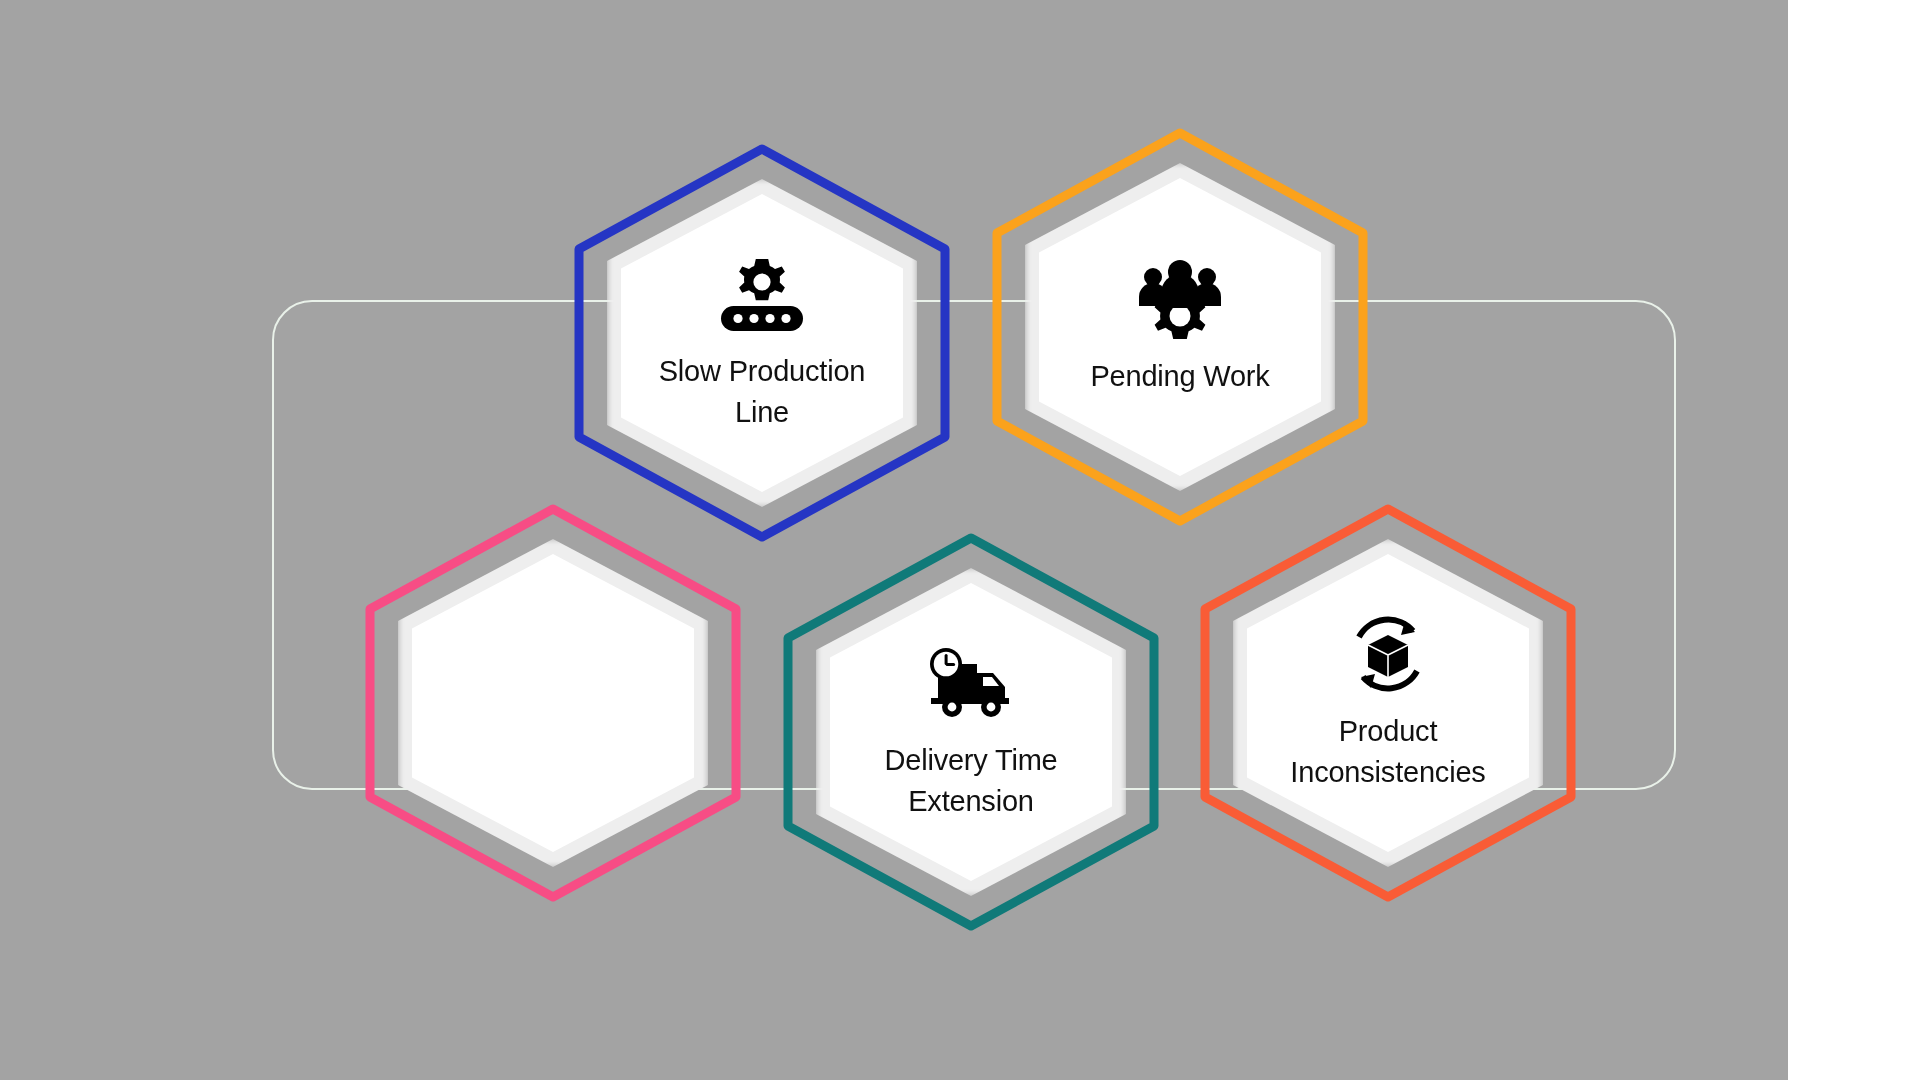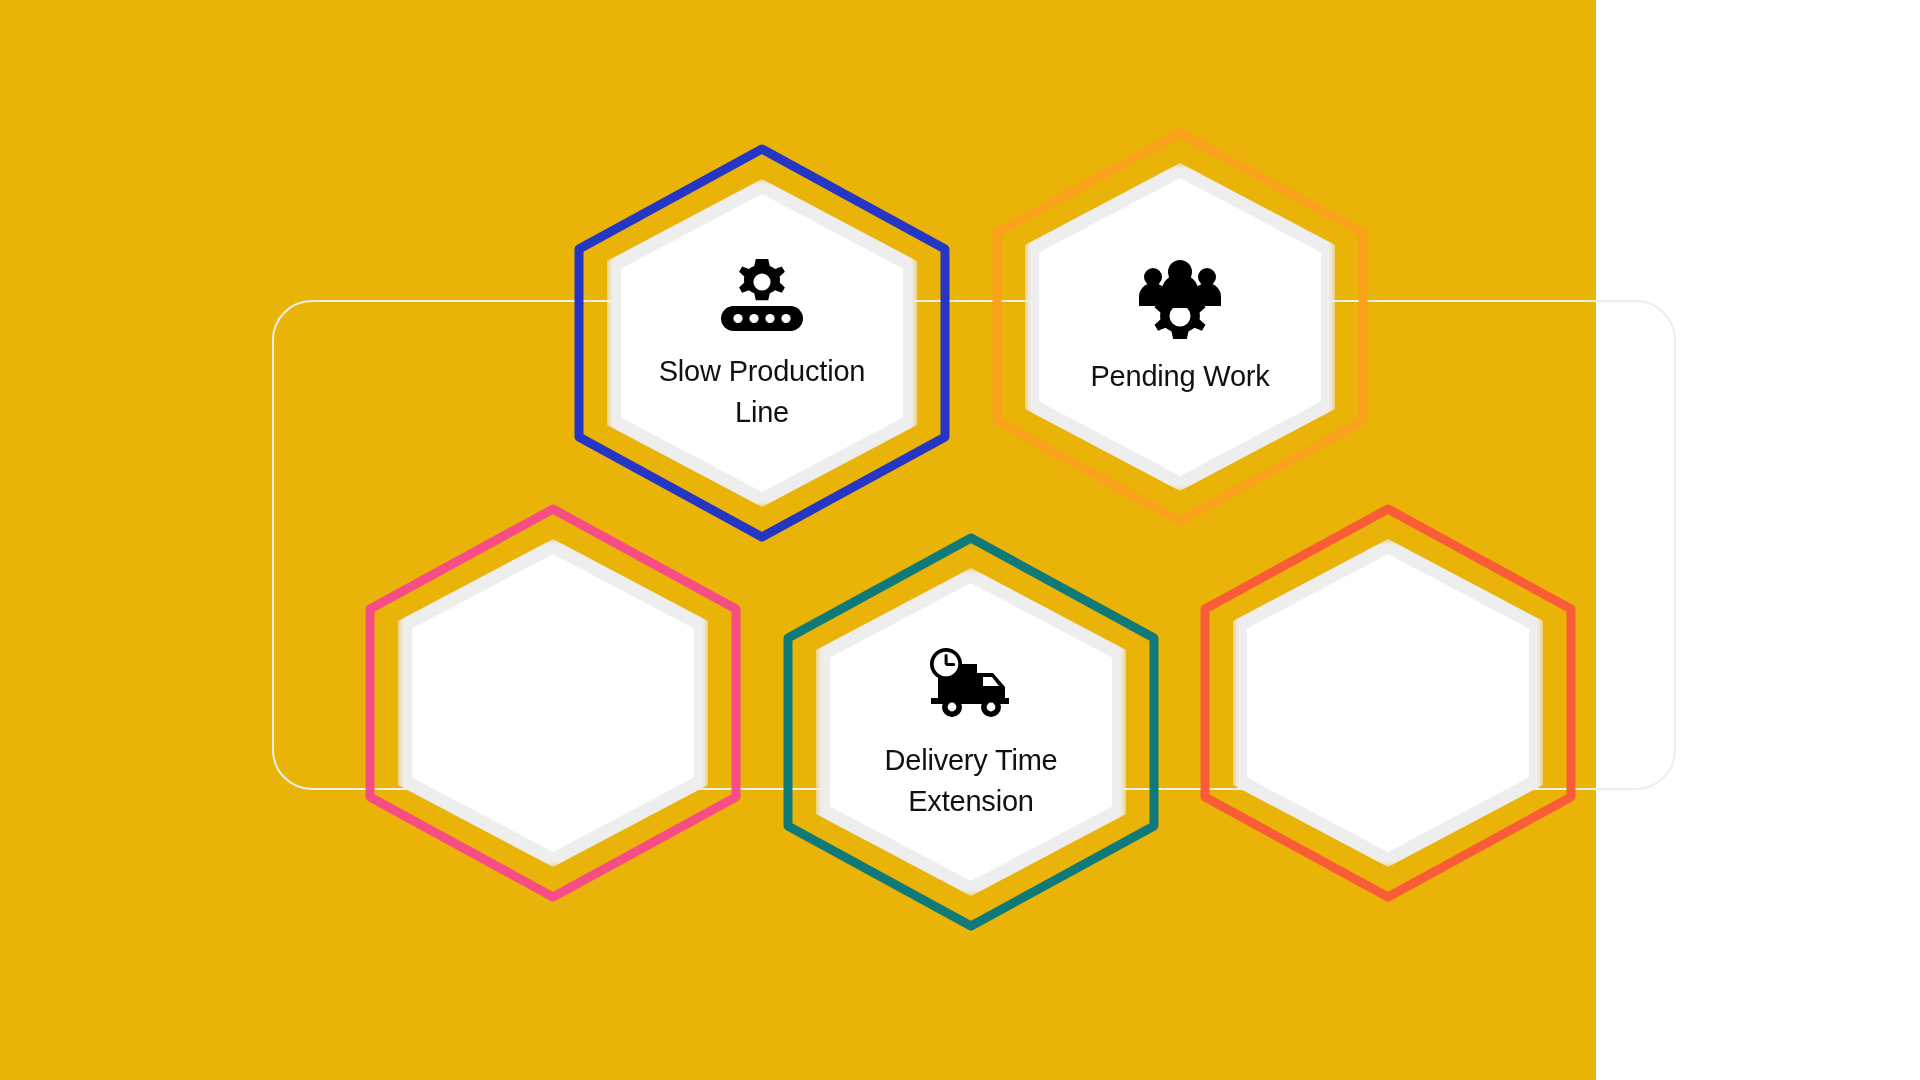--- a/index.html
+++ b/index.html
@@ -10,23 +10,23 @@
   }
   body {
     width: 1920px;
     height: 1080px;
     font-family: "Liberation Sans", sans-serif;
     overflow: hidden;
   }
 
   #stage {
     position: relative;
-    width: 1596px;
+    width: 1788px;
     height: 1080px;
-    background: #eab308;
+    background: #a3a3a3;
   }
 
   
   #backdrop-panel {
     position: absolute;
     left: 272px;
     top: 300px;
     width: 1404px;
     height: 490px;
     border: 2px solid #e9f1e9;
@@ -251,15 +251,38 @@
   <div class="hex-node" id="node-product-inconsistencies">
     <div class="hex-outer">
       <svg viewBox="0 0 378 400" xmlns="http://www.w3.org/2000/svg">
         <polygon points="189,6 372,106 372,294 189,394 6,294 6,106" fill="none" stroke="#F95C36" stroke-width="9" stroke-linejoin="round"></polygon>
       </svg>
     </div>
     <div class="hex-inner-wrap">
       <div class="hex-inner-shadow"></div>
       <div class="hex-inner-face"></div>
     </div>
+    <div class="hex-content">
+      <div class="hex-icon">
+        <svg width="82" height="80" viewBox="0 0 82 80" xmlns="http://www.w3.org/2000/svg">
+          <g fill="none" stroke="#000000" stroke-width="6" stroke-linecap="butt">
+            <path d="M12 22 A33 33 0 0 1 66 16"></path>
+            <path d="M70 56 A33 33 0 0 1 16 62"></path>
+          </g>
+          <g fill="#000000">
+            <path d="M58 6 l10 11 -14 3 z"></path>
+            <path d="M24 73 l-10 -11 14 -3 z"></path>
+
+            <path d="M41 20 L61 30 L41 40 L21 30 Z"></path>
+            <path d="M21 30 L41 40 L41 62 L21 52 Z"></path>
+            <path d="M61 30 L61 52 L41 62 L41 40 Z"></path>
+          </g>
+          <g stroke="#ffffff" stroke-width="1.6" fill="none">
+            <path d="M41 40 L21 30 M41 40 L61 30 M41 40 L41 62"></path>
+          </g>
+        </svg>
+      </div>
+      <div class="hex-label">Product
+Inconsistencies</div>
+    </div>
   </div>
 
 </div>
 
 </body></html>

